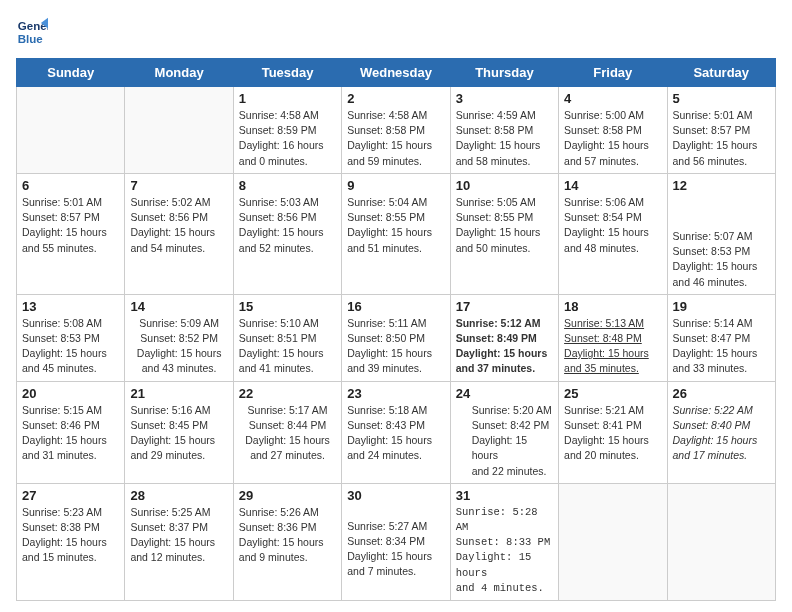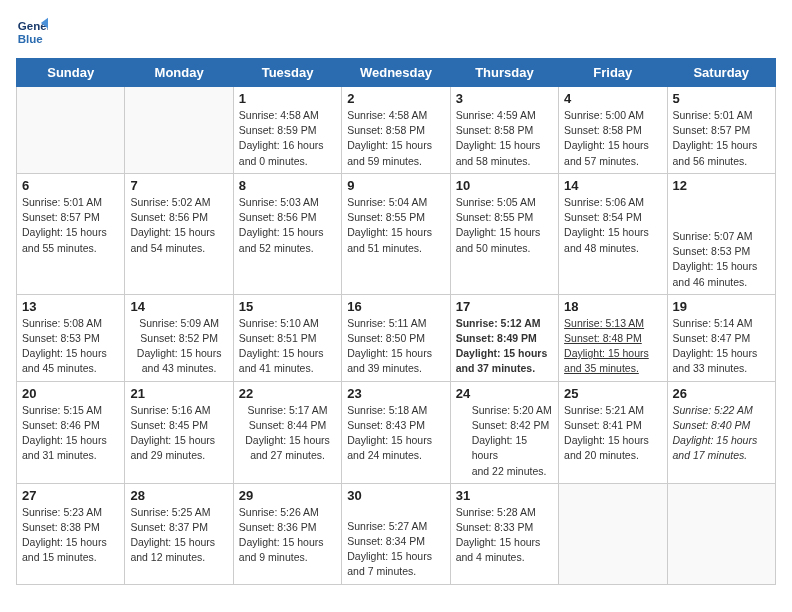--- a/index.html
+++ b/index.html
@@ -326,21 +326,21 @@
         </td>
         <td>
           <span class="day-number">30</span>
           <div class="day-info" style="white-space: pre-line; margin-top: 16px;">Sunrise: 5:27 AM
 Sunset: 8:34 PM
 Daylight: 15 hours
 and 7 minutes.</div>
         </td>
         <td>
           <span class="day-number">31</span>
-          <div class="day-info" style="white-space: pre-line;">Sunrise: 5:28 AM
+          <div class="day-info" style="white-space: pre-line; font-family: Liberation Mono, monospace;">Sunrise: 5:28 AM
 Sunset: 8:33 PM
 Daylight: 15 hours
 and 4 minutes.</div>
         </td>
         <td class="empty"></td>
         <td class="empty"></td>
       </tr>
     </tbody>
 </table>
 

